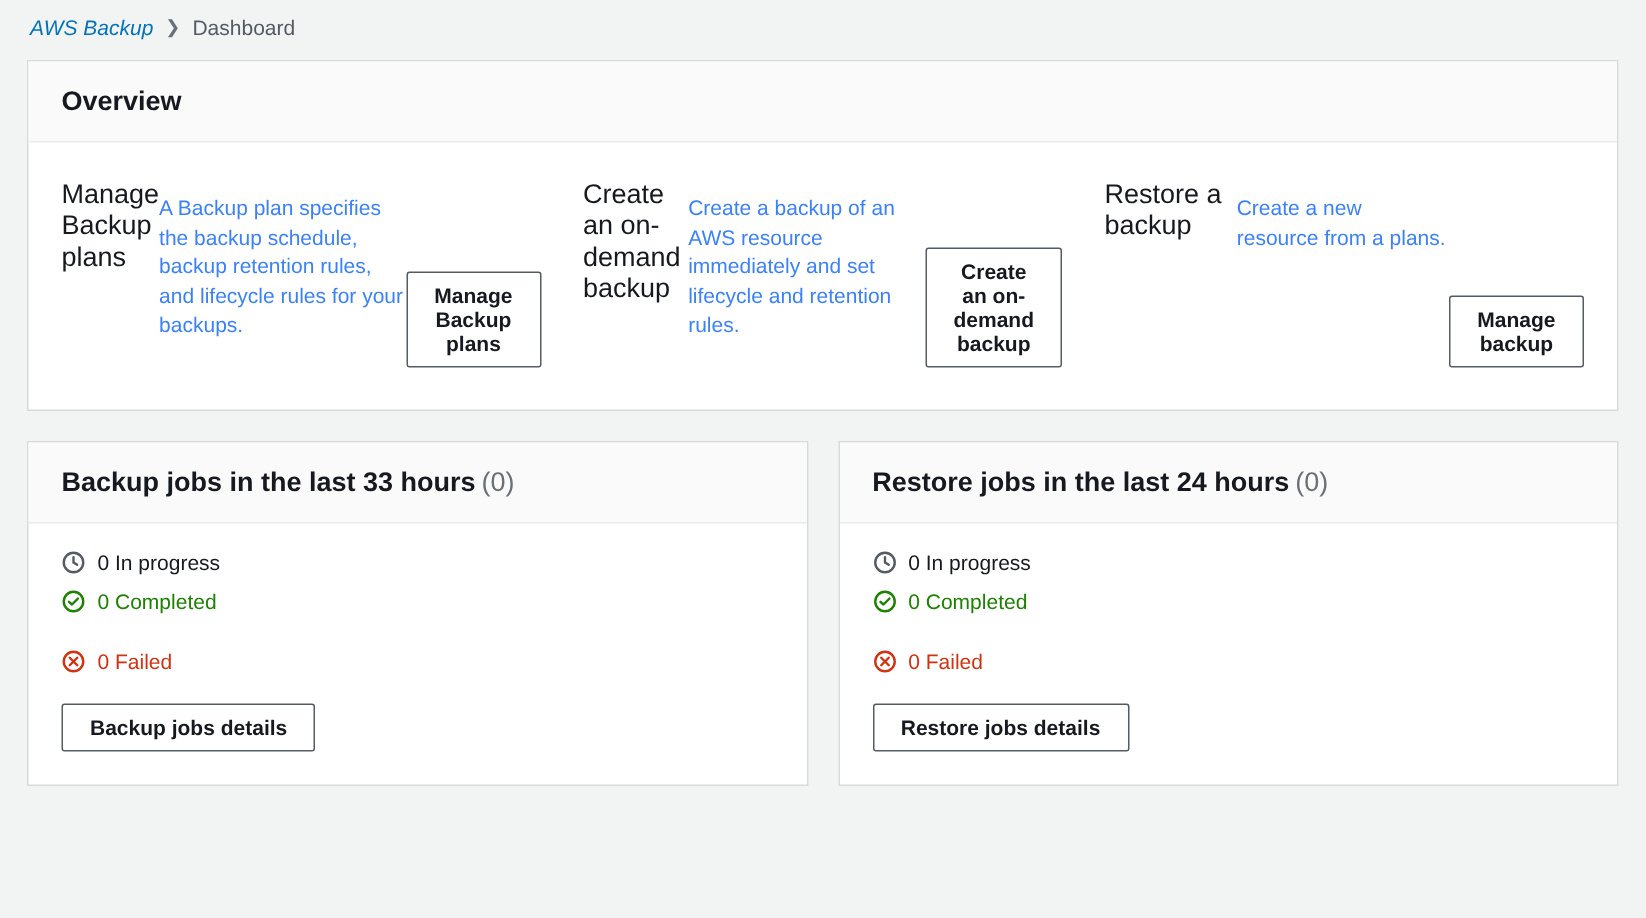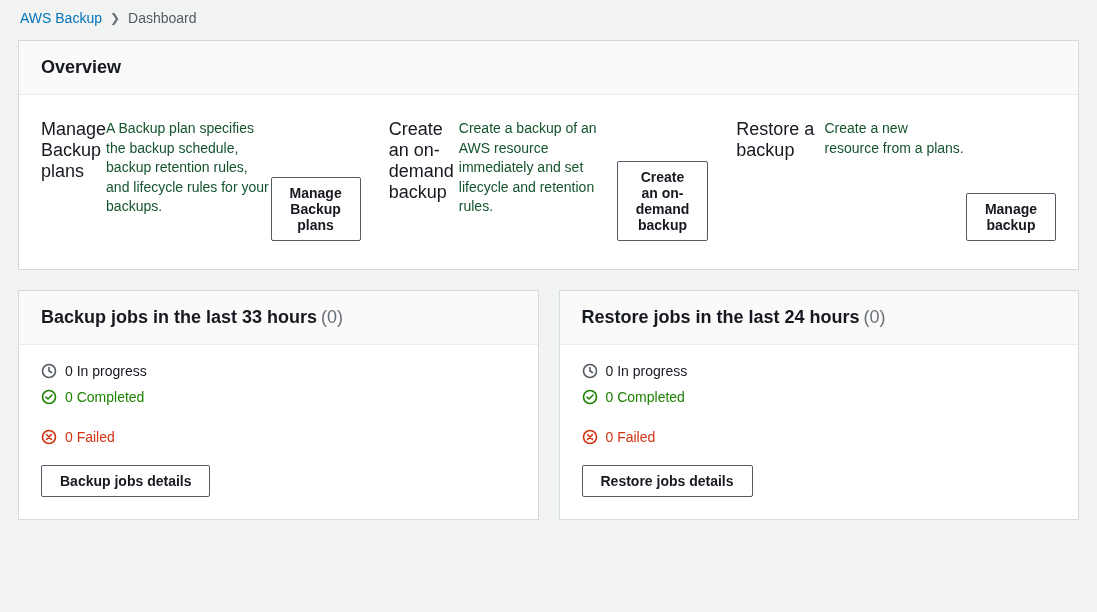--- a/index.html
+++ b/index.html
@@ -12,21 +12,21 @@
       height: 612px;
       overflow: hidden;
     }
     .breadcrumb {
       padding: 10px 20px 14px 20px;
       font-size: 14px;
       display: flex;
       align-items: center;
       gap: 8px;
     }
-    .breadcrumb a { color: #0073bb; text-decoration: none; }
+    .breadcrumb a { color: #0073bb; text-decoration: none; font-style: italic; }
     .breadcrumb .sep { color: #687078; font-size: 12px; }
     .breadcrumb .current { color: #545b64; }
 
     .panel {
       background: #fff;
       border: 1px solid #d5dbdb;
       margin: 0 18px 20px 18px;
     }
     .panel-header {
       padding: 16px 22px;
@@ -55,23 +55,24 @@
       flex-direction: row;
     }
     .overview-col h3 {
       font-size: 18px;
       font-weight: 400;
       color: #16191f;
       margin-bottom: 10px;
     }
     .overview-col p {
       font-size: 14px;
-      color: #14532d;
+      color: #3b82f6;
       line-height: 1.4;
       margin-bottom: 18px;
+      margin-top: 10px;
     }
     .btn-wrap { margin-top: auto; padding-top: 42px; }
     .btn {
       display: inline-block;
       background: #fff;
       border: 1px solid #545b64;
       color: #16191f;
       font-weight: 700;
       font-size: 14px;
       padding: 7px 18px;

